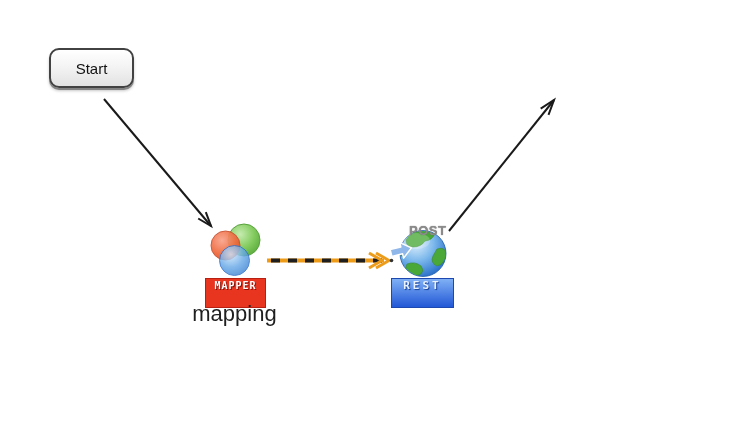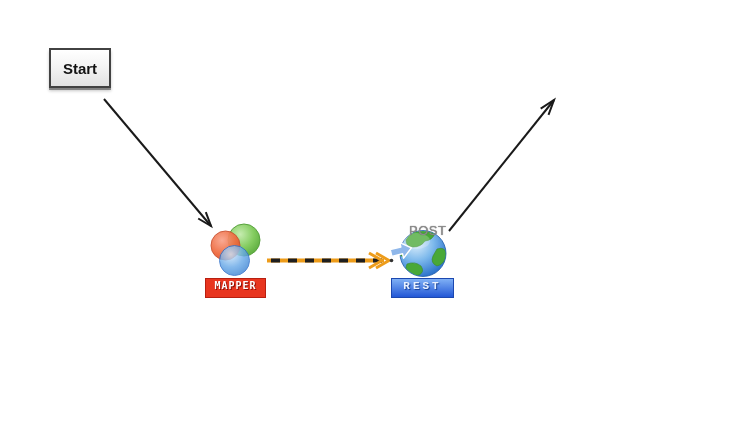--- a/index.html
+++ b/index.html
@@ -2,49 +2,49 @@
 <html><head>
 <meta charset="utf-8">
 <style>
   html,body{margin:0;padding:0;background:#fff;}
   .canvas{
     position:relative;width:756px;height:426px;background:#ffffff;overflow:hidden;
     font-family:"Liberation Sans",sans-serif;
   }
   .canvas svg{position:absolute;left:0;top:0;}
   .btn{
-    position:absolute;width:62px;height:40px;box-sizing:border-box;
-    border:2px solid #424242;border-radius:0;
+    position:absolute;width:85px;height:40px;box-sizing:border-box;
+    border:2px solid #424242;border-radius:10px;
     background:linear-gradient(180deg,#ffffff 0%,#f4f4f4 45%,#e2e2e2 100%);
     box-shadow:0 2px 0 rgba(70,70,70,.55),0 3px 3px rgba(0,0,0,.22),inset 0 1px 0 #ffffff;
     display:flex;align-items:center;justify-content:center;
-    font-weight:bold;font-size:15px;color:#121212;cursor:pointer;
+    font-weight:normal;font-size:15px;color:#121212;cursor:pointer;
   }
   .btn.start{left:49px;top:48px;}
   .btn.end{left:549px;top:48px;}
   .badge{
-    position:absolute;height:20px;box-sizing:border-box;text-align:center;
+    position:absolute;height:30px;box-sizing:border-box;text-align:center;
     font-family:"DejaVu Sans Mono",monospace;font-weight:bold;color:#ffffff;
   }
   .badge.mapper{
     left:205px;top:278px;width:61px;background:#e8351f;border:1px solid #b81f10;
     font-size:10px;line-height:14px;letter-spacing:1px;text-shadow:1px 1px 0 #8a0f06;
   }
   .badge.rest{
     left:391px;top:278px;width:63px;background:linear-gradient(180deg,#7fb0f5 0%,#2257d6 100%);
     border:1px solid #1c48b0;font-size:11px;line-height:14px;letter-spacing:3px;
-    color:#eaf2ff;text-shadow:1px 1px 1px #123c94;font-family:Liberation Mono, monospace;
+    color:#eaf2ff;text-shadow:1px 1px 1px #123c94;
   }
   .nodelabel{
     position:absolute;font-size:22px;color:#1f1f1f;text-align:center;white-space:nowrap;
   }
   .nodelabel.mapping{left:162px;top:301px;width:145px;}
   .nodelabel.upload{left:352px;top:301px;width:141px;}
   .post-overlay{
-    position:absolute;left:409px;top:223px;font-size:13px;font-weight:normal;
+    position:absolute;left:409px;top:223px;font-size:13px;font-weight:bold;
     color:#8c8c8c;text-shadow:0 0 1px #606060;letter-spacing:.5px;
   }
 </style>
 </head>
 <body>
 
 <div class="canvas">
 
   <svg width="756" height="426" viewBox="0 0 756 426">
     <defs>
@@ -113,14 +113,15 @@
     </g>
   </svg>
 
   <div class="btn start">Start</div>
 
   <div class="post-overlay">POST</div>
 
   <div class="badge mapper">MAPPER</div>
   <div class="badge rest">REST</div>
 
+  <div class="nodelabel mapping">mapping</div>
 
 </div>
 
 </body></html>

